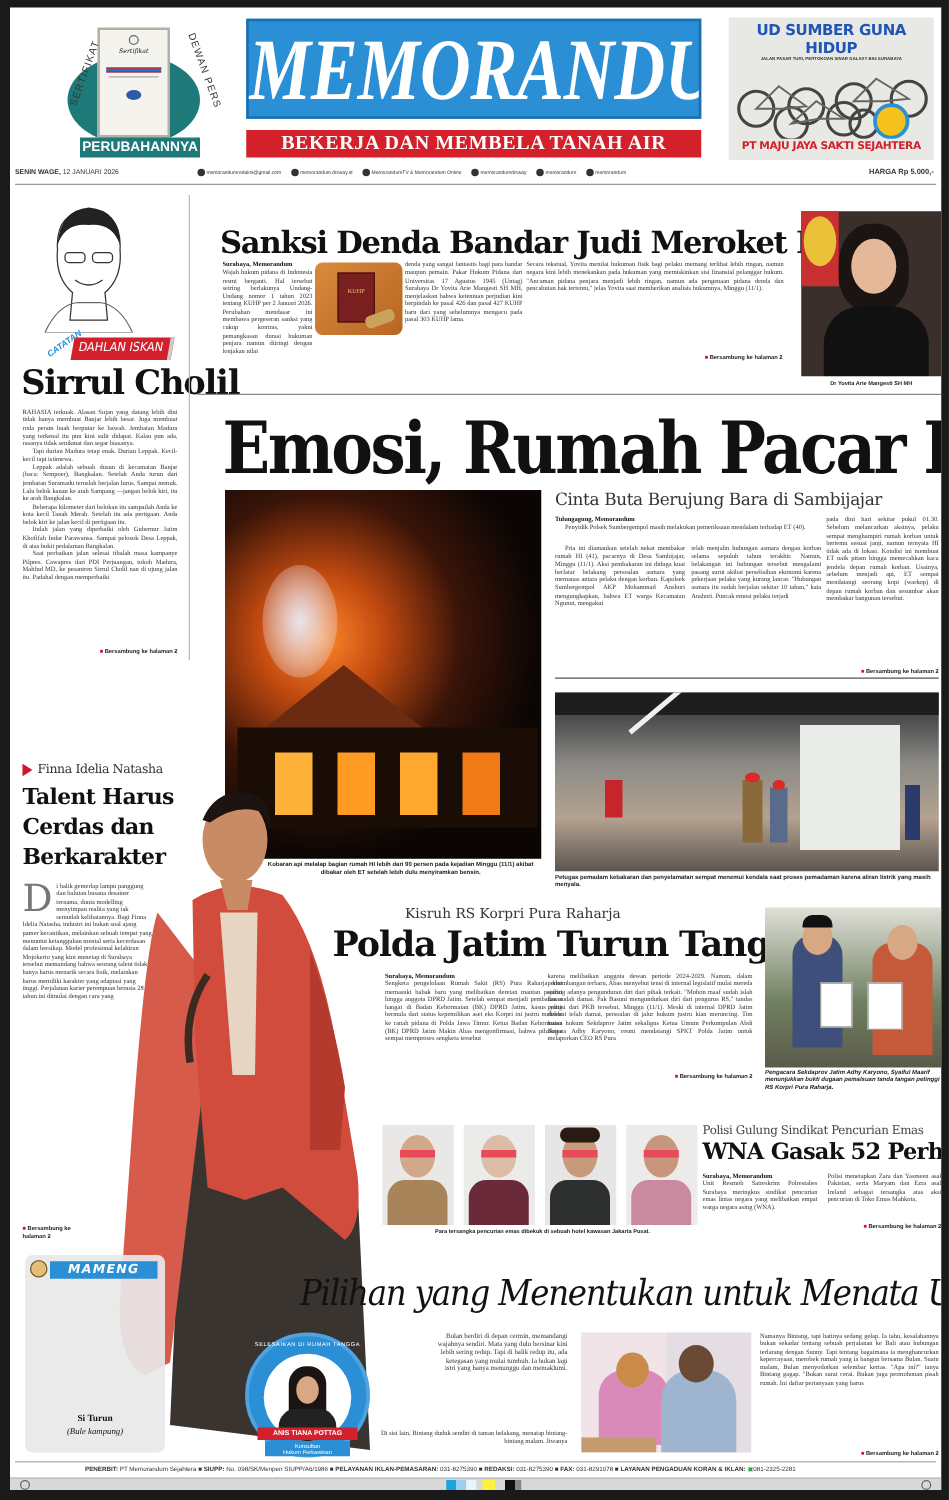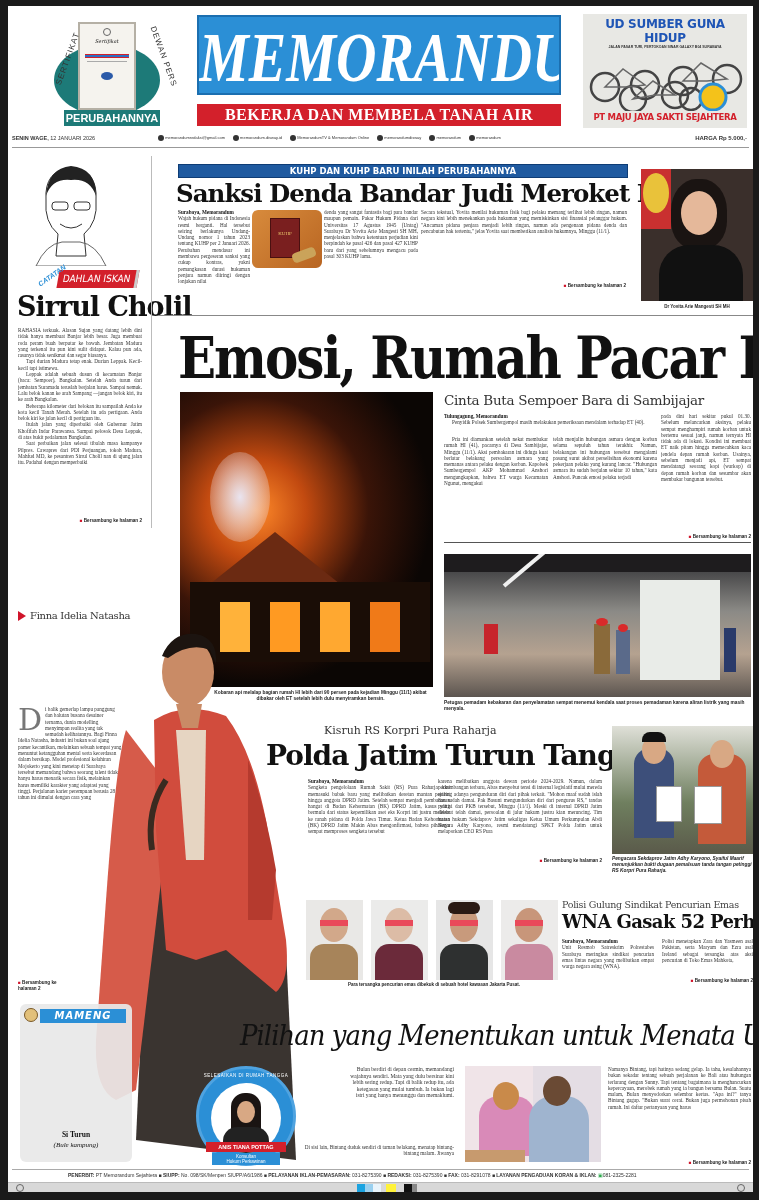--- a/index.html
+++ b/index.html
@@ -97,21 +97,20 @@
     <p>RAHASIA terkuak. Alasan Sujan yang datang lebih dini tidak hanya membuat Banjar lebih besar. Juga membuat roda peram buah berputar ke bawah. Jembatan Madura yang terkenal itu pun kini sulit didapat. Kalau pun ada, rasanya tidak senikmat dan segar biasanya.</p>
     <p style="text-indent:8px">Tapi durian Madura tetap enak. Durian Leppak. Kecil-kecil tapi istimewa.</p>
     <p style="text-indent:8px">Leppak adalah sebuah dusun di kecamatan Banjar (baca: Sempoer), Bangkalan. Setelah Anda turun dari jembatan Suramadu teruslah berjalan lurus. Sampai nemuk. Lalu belok kanan ke arah Sampang —jangan belok kiri, itu ke arah Bangkalan.</p>
     <p style="text-indent:8px">Beberapa kilometer dari belokan itu sampailah Anda ke kota kecil Tanah Merah. Setelah itu ada pertigaan. Anda belok kiri ke jalan kecil di pertigaan itu.</p>
     <p style="text-indent:8px">Itulah jalan yang diperbaiki oleh Gubernur Jatim Khofifah Indar Parawansa. Sampai pelosok Desa Leppak, di atas bukit pedalaman Bangkalan.</p>
     <p style="text-indent:8px">Saat perbaikan jalan selesai tibalah masa kampanye Pilpres. Cawapres dari PDI Perjuangan, tokoh Madura, Mahfud MD, ke pesantren Sirrul Cholil nan di ujung jalan itu. Padahal dengan memperbaiki</p>
   </div>
   <div class="abs cont" style="left:10px;top:512px;width:124px">Bersambung ke halaman 2</div>
   <div class="abs" style="left:143px;top:150px;width:1px;height:372px;background:#bbb"></div>
 
-  <div class="abs kicker-bar" style="left:170px;top:158px;width:450px;height:14px;font-size:8.5px;line-height:13px">KUHP DAN KUHP BARU INILAH PERUBAHANNYA</div>
   <div class="abs hl" style="left:168px;top:173px;font-size:24.5px">Sanksi Denda Bandar Judi Meroket Rp 2 M</div>
   <div class="abs body-txt" style="left:170px;top:203px;width:72px;height:80px;overflow:hidden">
     <b>Surabaya, Memorandum</b><br><span>Wajah hukum pidana di Indonesia resmi berganti. Hal tersebut seiring berlakunya Undang-Undang nomor 1 tahun 2023 tentang KUHP per 2 Januari 2026. Perubahan mendasar ini membawa pergeseran sanksi yang cukup kontras, yakni pemangkasan durasi hukuman penjara namun diiringi dengan lonjakan nilai</span>
   </div>
   <div class="abs" style="left:244px;top:204px;width:70px;height:58px;border-radius:6px;background:linear-gradient(135deg,#d88b3c,#b86522);overflow:hidden">
     <div style="position:absolute;left:18px;top:8px;width:30px;height:40px;background:#7a1f1f;border:1px solid #4a1010;color:#e9c46a;font-family:'Liberation Serif',serif;font-size:5px;text-align:center;padding-top:12px">KUHP</div>
     <div style="position:absolute;left:40px;top:40px;width:24px;height:10px;background:#caa35a;border-radius:4px;transform:rotate(-20deg)"></div>
   </div>
   <div class="abs body-txt" style="left:316px;top:203px;width:94px;height:80px;overflow:hidden">denda yang sangat fantastis bagi para bandar maupun pemain. Pakar Hukum Pidana dari Universitas 17 Agustus 1945 (Untag) Surabaya Dr Yovita Arie Mangesti SH MH, menjelaskan bahwa ketentuan perjudian kini berpindah ke pasal 426 dan pasal 427 KUHP baru dari yang sebelumnya mengacu pada pasal 303 KUHP lama.</div>
   <div class="abs body-txt" style="left:413px;top:203px;width:206px;height:66px;overflow:hidden">Secara tekstual, Yovita menilai hukuman fisik bagi pelaku memang terlihat lebih ringan, namun negara kini lebih menekankan pada hukuman yang memiskinkan sisi finansial pelanggar hukum. "Ancaman pidana penjara menjadi lebih ringan, namun ada pengenaan pidana denda dan pencabutan hak tertentu," jelas Yovita saat memberikan analisis hukumnya, Minggu (11/1).</div>
@@ -131,21 +130,21 @@
     <div style="position:absolute;left:30px;top:60px;width:60px;height:90px;border-radius:50%;background:radial-gradient(#e9e4f0,rgba(200,200,230,0))"></div>
     <div style="position:absolute;left:20px;top:140px;width:150px;height:60px;background:#6b2a12;clip-path:polygon(0 100%,50% 0,100% 100%)"></div>
     <div style="position:absolute;left:10px;top:190px;width:240px;height:80px;background:#1a0d06"></div>
     <div style="position:absolute;left:40px;top:210px;width:30px;height:50px;background:#ffb23a"></div>
     <div style="position:absolute;left:90px;top:210px;width:30px;height:50px;background:#ff9a22"></div>
     <div style="position:absolute;left:140px;top:210px;width:30px;height:50px;background:#ffa830"></div>
     <div style="position:absolute;left:190px;top:210px;width:30px;height:50px;background:#f07a18"></div>
   </div>
   <div class="abs caption" style="left:200px;top:684px;width:225px;text-align:center;font-size:4.8px">Kobaran api melalap bagian rumah HI lebih dari 90 persen pada kejadian Minggu (11/1) akibat dibakar oleh ET setelah lebih dulu menyiramkan bensin.</div>
 
-  <div class="abs" style="left:436px;top:386px;font-family:'DejaVu Serif',serif;font-size:13.5px;color:#333;white-space:nowrap;letter-spacing:-0.3px">Cinta Buta Sempoer Bara di Sambijajar</div>
+  <div class="abs" style="left:436px;top:386px;font-family:'DejaVu Serif',serif;font-size:13.5px;color:#333;white-space:nowrap;letter-spacing:-0.3px">Cinta Buta Berujung Bara di Sambijajar</div>
   <div class="abs body-txt" style="left:436px;top:407px;width:212px">
     <b>Tulungagung, Memorandum</b><br><span style="padding-left:8px">Penyidik Polsek Sumbergempol masih melakukan pemeriksaan mendalam terhadap ET (40).</span>
   </div>
   <div class="abs body-txt" style="left:436px;top:430px;width:104px;height:90px;overflow:hidden;text-indent:8px">Pria ini diamankan setelah nekat membakar rumah HI (41), pacarnya di Desa Sambijajar, Minggu (11/1). Aksi pembakaran ini diduga kuat berlatar belakang persoalan asmara yang memanas antara pelaku dengan korban. Kapolsek Sumbergempol AKP Mohammad Anshori mengungkapkan, bahwa ET warga Kecamatan Ngunut, mengakui</div>
   <div class="abs body-txt" style="left:545px;top:430px;width:104px;height:90px;overflow:hidden">telah menjalin hubungan asmara dengan korban selama sepuluh tahun terakhir. Namun, belakangan ini hubungan tersebut mengalami pasang surut akibat perselisihan ekonomi karena pekerjaan pelaku yang kurang lancar. "Hubungan asmara itu sudah berjalan sekitar 10 tahun," kata Anshori. Puncak emosi pelaku terjadi</div>
   <div class="abs body-txt" style="left:653px;top:407px;width:90px;height:115px;overflow:hidden">pada dini hari sekitar pukul 01.30. Sebelum melancarkan aksinya, pelaku sempat menghampiri rumah korban untuk bertemu sesuai janji, namun ternyata HI tidak ada di lokasi. Kondisi ini membuat ET naik pitam hingga memecahkan kaca jendela depan rumah korban. Usainya, sebelum menjadi api, ET sempat mendatangi seorang kopi (warkop) di depan rumah korban dan sesumbar akan membakar bangunan tersebut.</div>
   <div class="abs cont" style="left:653px;top:528px;width:90px">Bersambung ke halaman 2</div>
   <div class="abs rule" style="left:436px;top:536px;width:307px;background:#555"></div>
 
   <div class="abs photo" style="left:436px;top:548px;width:307px;height:143px;background:linear-gradient(#2a2a2e,#8b8a86 40%,#b5a290 70%,#5c5550)">
@@ -157,20 +156,25 @@
     <div style="position:absolute;left:152px;top:64px;width:12px;height:8px;border-radius:50%;background:#d92a2a"></div>
     <div style="position:absolute;left:172px;top:76px;width:14px;height:44px;background:#5a6a8a"></div>
     <div style="position:absolute;left:174px;top:70px;width:10px;height:8px;border-radius:50%;background:#d92a2a"></div>
     <div style="position:absolute;left:280px;top:74px;width:12px;height:44px;background:#2a3a6a"></div>
   </div>
   <div class="abs caption" style="left:436px;top:694px;width:307px;font-size:4.8px">Petugas pemadam kebakaran dan penyelamatan sempat menemui kendala saat proses pemadaman karena aliran listrik yang masih menyala.</div>
 
   <div class="abs" style="left:10px;top:604px;display:flex;align-items:center;gap:4px">
     <span style="width:0;height:0;border-left:8px solid #d0142a;border-top:5px solid transparent;border-bottom:5px solid transparent"></span>
     <span style="font-family:'DejaVu Serif',serif;font-size:10px;color:#333;letter-spacing:-0.3px">Finna Idelia Natasha</span>
+  </div>
+  <div class="abs hl" style="left:10px;top:620px;font-size:17.5px;line-height:24px;letter-spacing:-0.5px">
+    <div>Talent Harus</div>
+    <div>Cerdas dan</div>
+    <div>Berkarakter</div>
   </div>
   <div class="abs" style="left:10px;top:700px;width:104px;height:270px;overflow:hidden">
     <div style="float:left;font-family:'DejaVu Serif',serif;font-size:30px;line-height:28px;color:#777;margin-right:3px">D</div>
     <div class="body-txt" style="text-align:left">i balik gemerlap lampu panggung dan balutan busana desainer ternama, dunia modelling menyimpan realita yang tak semudah kelihatannya. Bagi Finna Idelia Natasha, industri ini bukan soal ajang pamer kecantikan, melainkan sebuah tempat yang menuntut ketangguhan mental serta kecerdasan dalam bersikap. Model profesional kelahiran Mojokerto yang kini menetap di Surabaya tersebut memandang bahwa seorang talent tidak hanya harus menarik secara fisik, melainkan harus memiliki karakter yang adaptasi yang tinggi. Perjalanan karier perempuan berusia 28 tahun ini dimulai dengan cara yang</div>
   </div>
   <div class="abs cont" style="left:10px;top:974px;width:44px;text-align:left;line-height:6px">Bersambung ke halaman 2</div>
 
   <div class="abs" style="left:68px;top:614px;width:230px;height:552px;pointer-events:none">
     <svg width="230" height="552" viewBox="0 0 230 552">
       <path d="M60 520 L70 300 Q76 250 110 240 L160 240 Q200 260 210 330 L220 540 Z" fill="#3a3430"></path>

